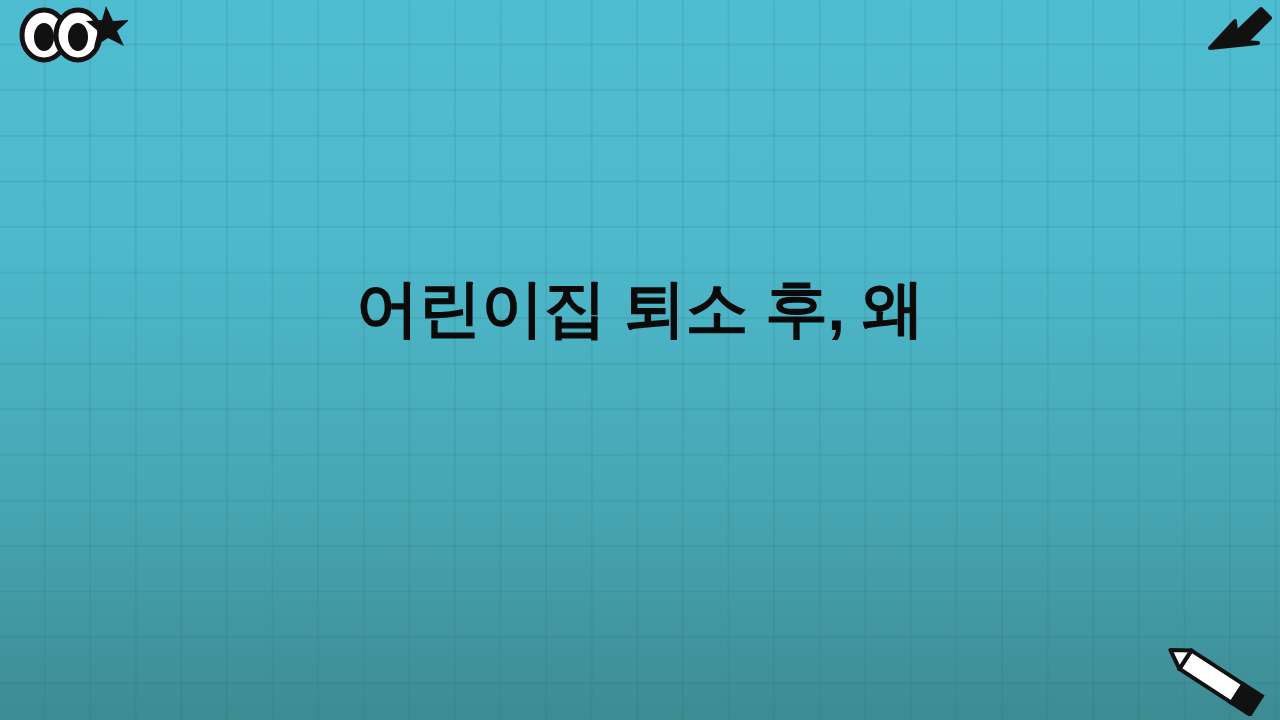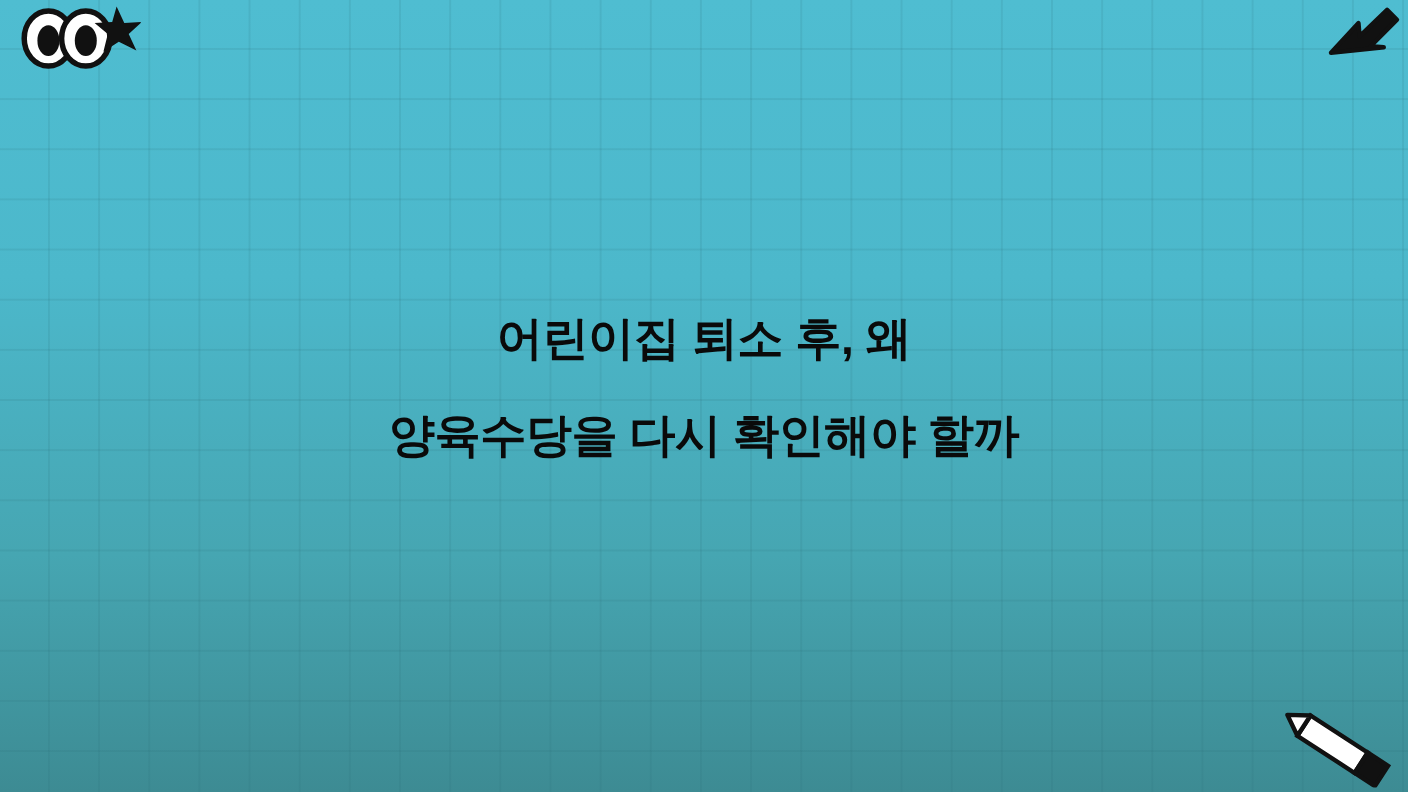--- a/index.html
+++ b/index.html
@@ -39,21 +39,21 @@
     left: 0;
     right: 0;
     top: 264px;
     text-align: center;
     padding: 0 70px;
     box-sizing: border-box;
   }
   .title-line {
     display: block;
     color: #0a0a0a;
-    font-size: 42px;
+    font-size: 63px;
     line-height: 88px;
     font-weight: 700;
     letter-spacing: -0.5px;
     white-space: nowrap;
     font-family: "Liberation Sans", "DejaVu Sans", sans-serif;
   }
 
   
   .deco {
     position: absolute;
@@ -96,16 +96,15 @@
       <g transform="rotate(33 59 37)">
         <rect x="22" y="27" width="62" height="22" fill="#ffffff" stroke="#111111" stroke-width="4"></rect>
         <path d="M22 27 L4 38 L22 49 Z" fill="#ffffff" stroke="#111111" stroke-width="4" stroke-linejoin="round"></path>
         <rect x="84" y="27" width="22" height="22" fill="#111111" stroke="#111111" stroke-width="4"></rect>
       </g>
     </svg>
   </div>
 
   <div id="title-block">
     <span class="title-line">어린이집 퇴소 후, 왜</span>
-    <span class="title-line">양육수당을 다시 확인해야 할까</span>
   </div>
 
 </div>
 
 </body></html>

